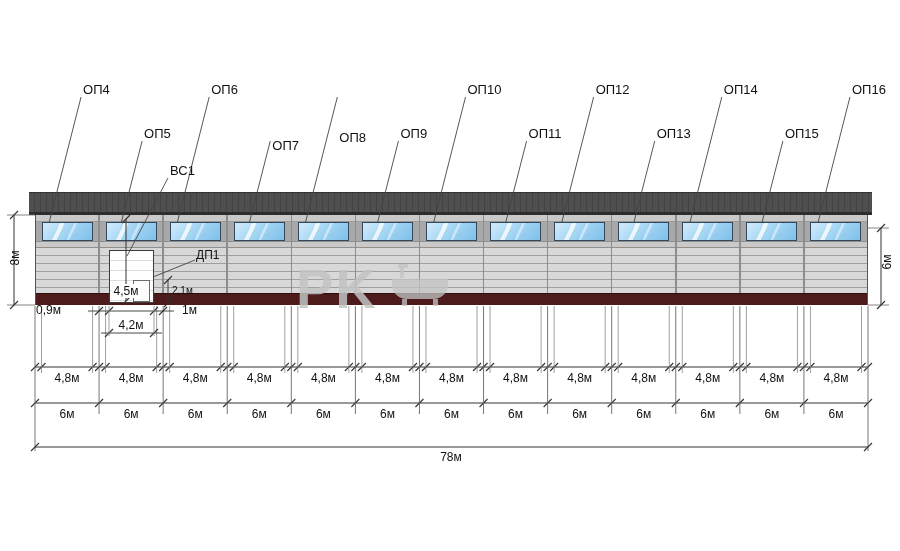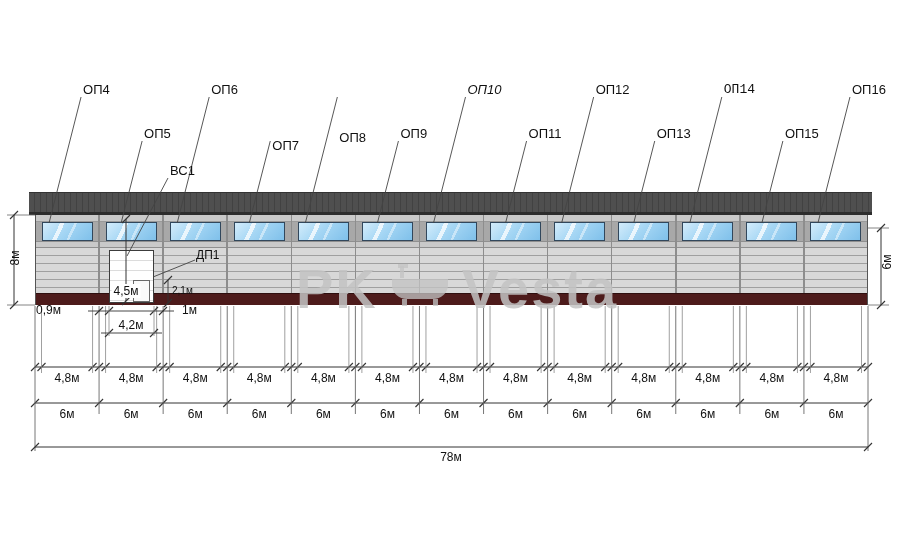--- a/index.html
+++ b/index.html
@@ -236,25 +236,25 @@
     <div class="lbl c" style="left:131px;top:318px">4,2м</div>
     <div class="lbl c" style="left:451px;top:450px">78м</div>
     <div class="vlbl" style="left:-2px;top:251px">8м</div>
     <div class="vlbl" style="left:870px;top:255px">6м</div>
   <div class="lbl big" style="left: 83.0385px; top: 83px; text-align: right;">ОП4</div>
       <div class="lbl big" style="left: 144.115px; top: 127px;">ОП5</div>
       <div class="lbl big" style="left: 211.192px; top: 83px;">ОП6</div>
       <div class="lbl big" style="left: 272.269px; top: 127px; margin-top: 12px;">ОП7</div>
       <div class="lbl big" style="left: 339.346px; top: 83px; margin-top: 48px;">ОП8</div>
       <div class="lbl big" style="left: 400.423px; top: 127px;">ОП9</div>
-      <div class="lbl big" style="left: 467.5px; top: 83px; font-style: italic;">ОП10</div>
+      <div class="lbl big" style="left: 467.5px; top: 83px;">ОП10</div>
       <div class="lbl big" style="left: 528.577px; top: 127px;">ОП11</div>
       <div class="lbl big" style="left: 595.654px; top: 83px; text-align: right;">ОП12</div>
       <div class="lbl big" style="left: 656.731px; top: 127px;">ОП13</div>
-      <div class="lbl big" style="left: 723.808px; top: 83px; font-family: Liberation Mono, monospace;">ОП14</div>
+      <div class="lbl big" style="left: 723.808px; top: 83px;">ОП14</div>
       <div class="lbl big" style="left: 784.885px; top: 127px;">ОП15</div>
       <div class="lbl big" style="left: 851.962px; top: 83px;">ОП16</div>
       <div class="lbl c" style="left: 67.0385px; top: 371px;">4,8м</div>
       <div class="lbl c" style="left: 67.0385px; top: 407px;">6м</div>
       <div class="lbl c" style="left: 131.115px; top: 371px;">4,8м</div>
       <div class="lbl c" style="left: 131.115px; top: 407px;">6м</div>
       <div class="lbl c" style="left: 195.192px; top: 371px;">4,8м</div>
       <div class="lbl c" style="left: 195.192px; top: 407px;">6м</div>
       <div class="lbl c" style="left: 259.269px; top: 371px;">4,8м</div>
       <div class="lbl c" style="left: 259.269px; top: 407px;">6м</div>
@@ -282,16 +282,15 @@
     <span>PK</span>
     <span>
       <svg width="64" height="46" viewBox="0 0 64 46" fill="rgba(195,195,195,.85)">
         <rect x="10" y="2" width="10" height="4"></rect>
         <rect x="12" y="4" width="4" height="12"></rect>
         <path d="M4 17 h56 v6 c0 8 -7 14 -15 14 h-26 c-8 0 -15 -6 -15 -14 z"></path>
         <rect x="14" y="37" width="5" height="7"></rect>
         <rect x="45" y="37" width="5" height="7"></rect>
       </svg>
     </span>
-    <span>Vesta</span>
   </div>
 
 </div>
 
 </body></html>

